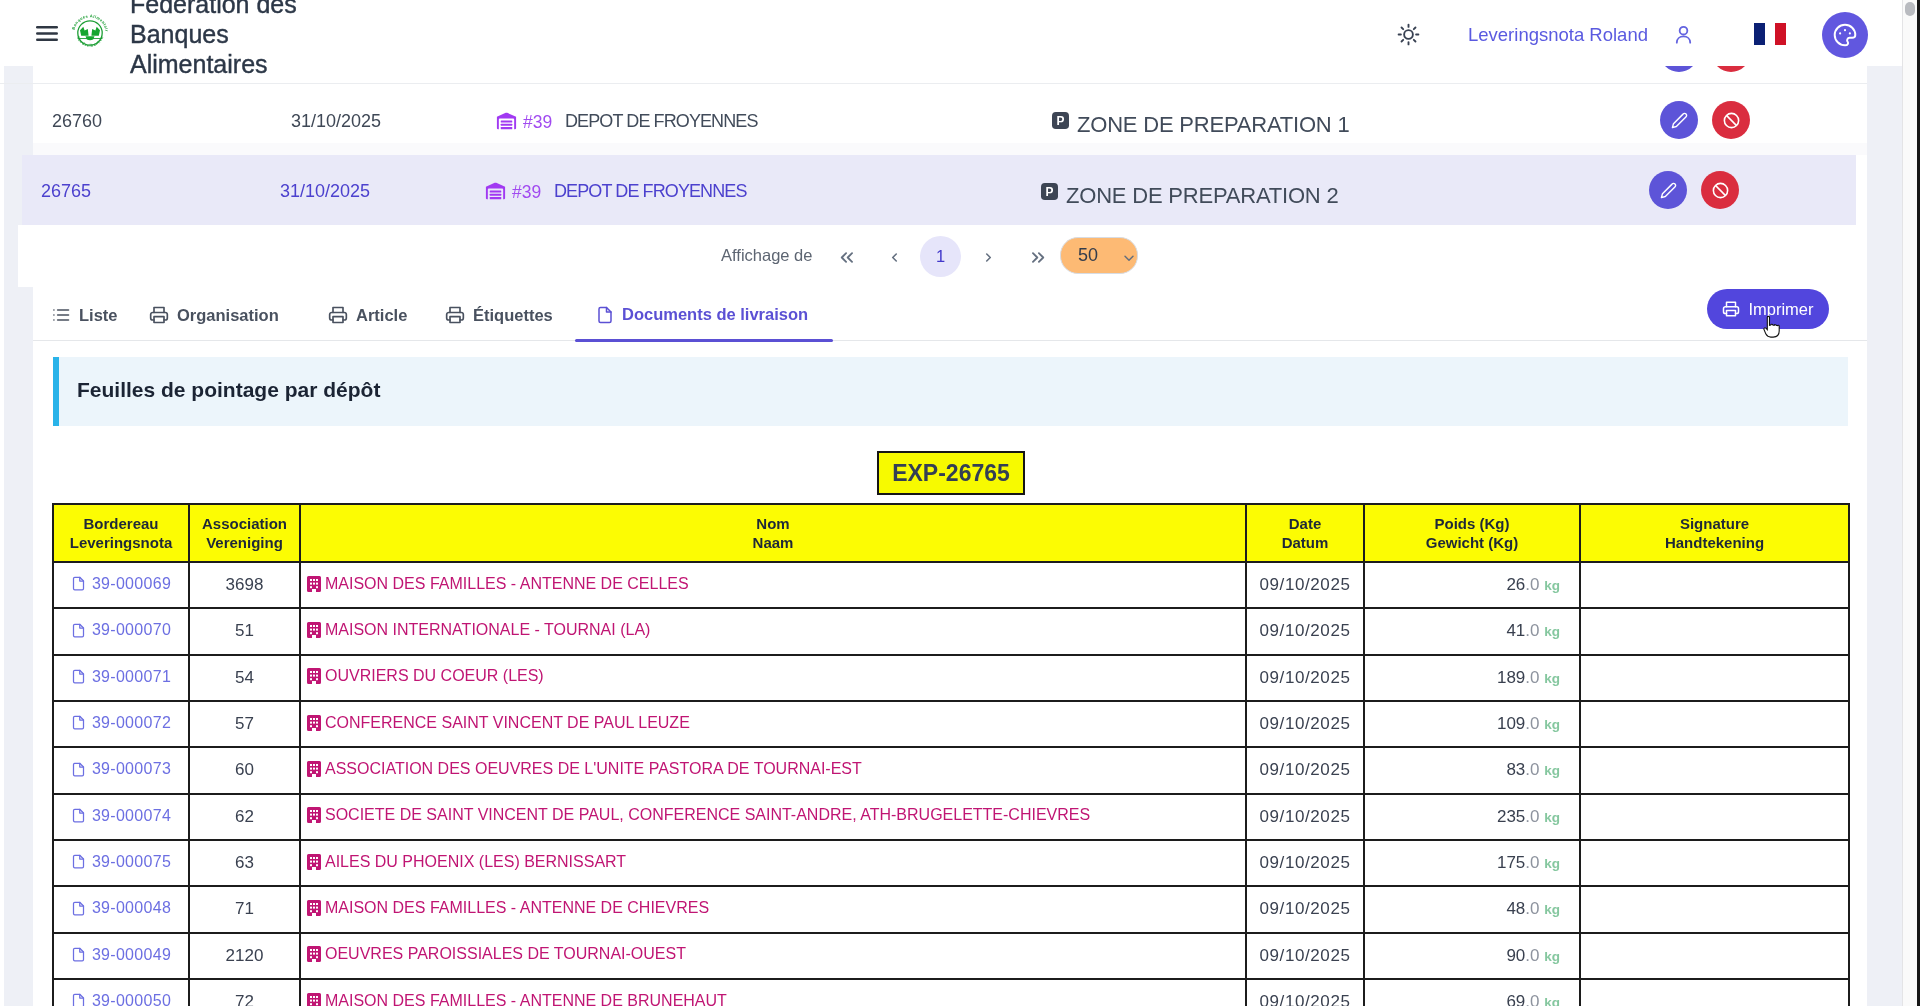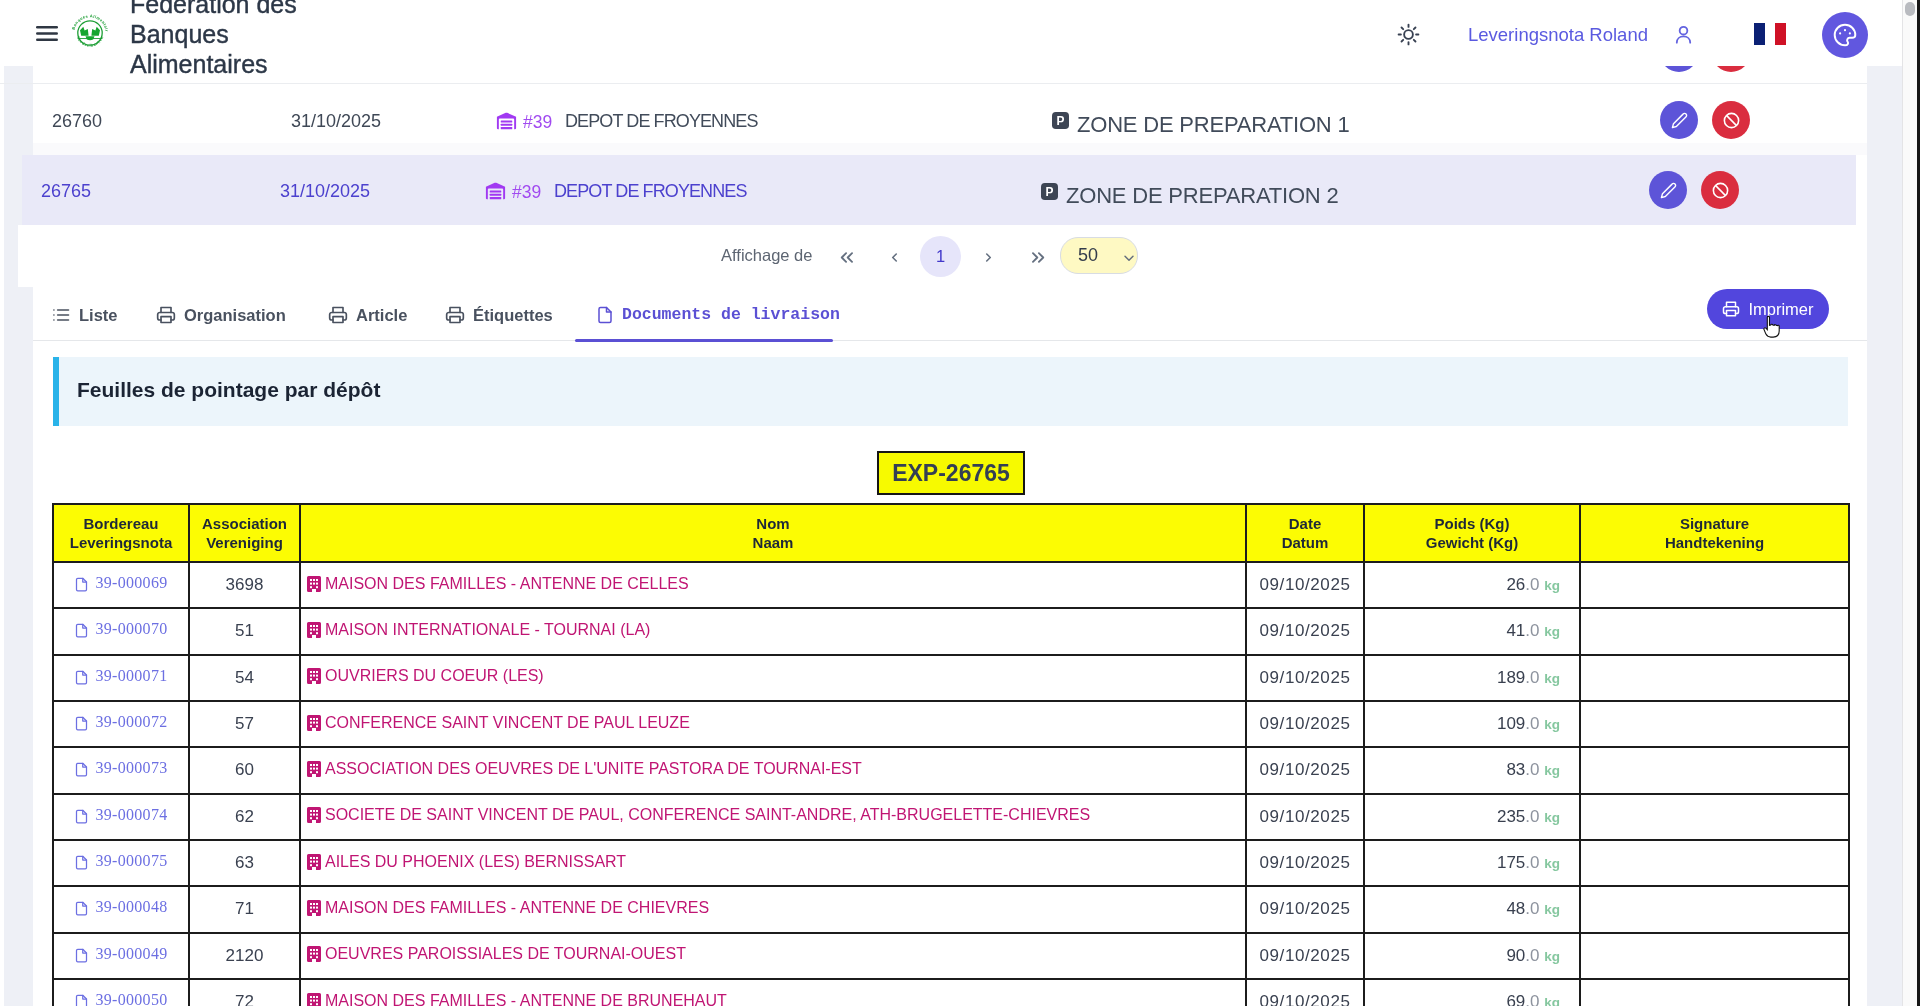--- a/index.html
+++ b/index.html
@@ -30,45 +30,45 @@
 .num39 { position:absolute; font-size:17.5px; color:#a14af0; }
 .depot { position:absolute; font-size:18px; letter-spacing:-0.9px; color:#414b5a;margin-left:11px; }
 .row-ind .depot { color:#4c41ce; }
 .zone { position:absolute; font-size:22px; font-weight:400; letter-spacing:-0.2px; color:#414b5a; }
 
 #pag { left:18px; top:225px; width:1834px; height:62px; background:#fff; }
 .pagtxt { position:absolute; top:21px; font-size:16.5px; color:#5d6572; }
 #pagcircle { position:absolute; left:902px; top:11px; width:41px; height:41px; border-radius:50%;
   background:#e6e5fa; color:#4238ca; font-size:16.5px; display:flex; align-items:center; justify-content:center; }
 #pagsel { position:absolute; left:1042px; top:12px; width:78px; height:37px; border:1.5px solid #d8dce3;
-  border-radius:18px; background:#fef9c3; }
+  border-radius:18px; background:#fdba74; }
 #pagsel span { position:absolute; left:17px; top:7px; font-size:18px; color:#333c4b; }
 
 #tabsline { left:33px; top:340px; width:1834px; height:1px; background:#e5e7ea; }
 #activeline { left:575px; top:339px; width:258px; height:3px; background:#5b50d4; border-radius:2px; }
 .tab { position:absolute; top:305px; font-size:16.5px; font-weight:600; color:#49515f;
   display:flex; align-items:center; gap:8px; }
-.tab.active { color:#5b50d4;font-family:Liberation Mono, monospace; }
+.tab.active { color:#5b50d4; }
 
 #imprimer { left:1707px; top:289px; width:122px; height:40px; background:#5246dd; border-radius:20px;
   color:#fff; font-size:16.5px; display:flex; align-items:center; justify-content:center; gap:8px; z-index:3; }
 
 #banner { left:53px; top:357px; width:1795px; height:69px; background:#ecf5fb; border-left:6px solid #29b3e9; }
 #banner span { position:absolute; left:18px; top:21px; font-size:21px; font-weight:bold; color:#1b2434; }
 
 #expbox { left:877px; top:451px; width:148px; height:44px; background:#f7fa00; border:2px solid #161616;
   display:flex; align-items:center; justify-content:center; font-size:23px; font-weight:bold; color:#333f54; }
 
 #tbl { position:absolute; left:52px; top:503px; width:1796px; border-collapse:collapse; table-layout:fixed; }
 #tbl th, #tbl td { border:2px solid #1c1c1c; overflow:hidden; white-space:nowrap; }
 #tbl th { background:#fcfc03; color:#1e2838; font-size:15px; line-height:19px; font-weight:bold;
   height:58px; vertical-align:middle; padding:0; }
 #tbl td { height:46.33px; font-size:15.5px; background:#fff; padding:0; vertical-align:middle; }
 #tbl td.c-link { text-align:center; color:#6c6fe2; font-size:16px; letter-spacing:0.3px; }
-#tbl td.c-link .in { display:inline-flex; align-items:flex-end; gap:6px;font-family:Liberation Serif, serif; }
+#tbl td.c-link .in { display:inline-flex; align-items:center; gap:6px; }
 #tbl td.c-assoc { text-align:center; color:#3a4150; font-size:17px; }
 #tbl td.c-nom { color:#c01573; padding-left:6px; font-size:16px;margin-left:11px; }
 #tbl td.c-nom .in { display:inline-flex; align-items:center; gap:4px; }
 #tbl td.c-date { text-align:center; color:#3a4150; font-size:17px; letter-spacing:0.6px; }
 #tbl td.c-poids { text-align:right; padding-right:19px; color:#39404f; font-size:17px; }
 #tbl td.c-poids .g { color:#8d939e; }
 #tbl td.c-poids .kg { color:#85c79f; font-size:13.5px; font-weight:bold; }
 </style>
 </head>
 <body>
@@ -209,21 +209,21 @@
       </svg>
     </div>
   </div>
 
   <div class="tab" style="left:51px;">
     <svg width="20" height="20" viewBox="0 0 24 24" fill="none" stroke="#49515f" stroke-width="2" stroke-linecap="round">
       <path d="M8 6h13M8 12h13M8 18h13M3.5 6h.01M3.5 12h.01M3.5 18h.01"></path>
     </svg>
     Liste
   </div>
-  <div class="tab" style="left:156px;">
+  <div class="tab" style="left:149px;">
     <svg width="20" height="20" viewBox="0 0 24 24" fill="none" stroke="#49515f" stroke-width="2" stroke-linecap="round" stroke-linejoin="round">
       <path d="M6 9V3h12v6"></path>
         <path d="M6 18H4.5A2.5 2.5 0 0 1 2 15.5v-4A2.5 2.5 0 0 1 4.5 9h15A2.5 2.5 0 0 1 22 11.5v4a2.5 2.5 0 0 1-2.5 2.5H18"></path>
         <rect x="6" y="14" width="12" height="7"></rect>
     </svg>
     Organisation
   </div>
   <div class="tab" style="left:328px;">
     <svg width="20" height="20" viewBox="0 0 24 24" fill="none" stroke="#49515f" stroke-width="2" stroke-linecap="round" stroke-linejoin="round">
       <path d="M6 9V3h12v6"></path>

